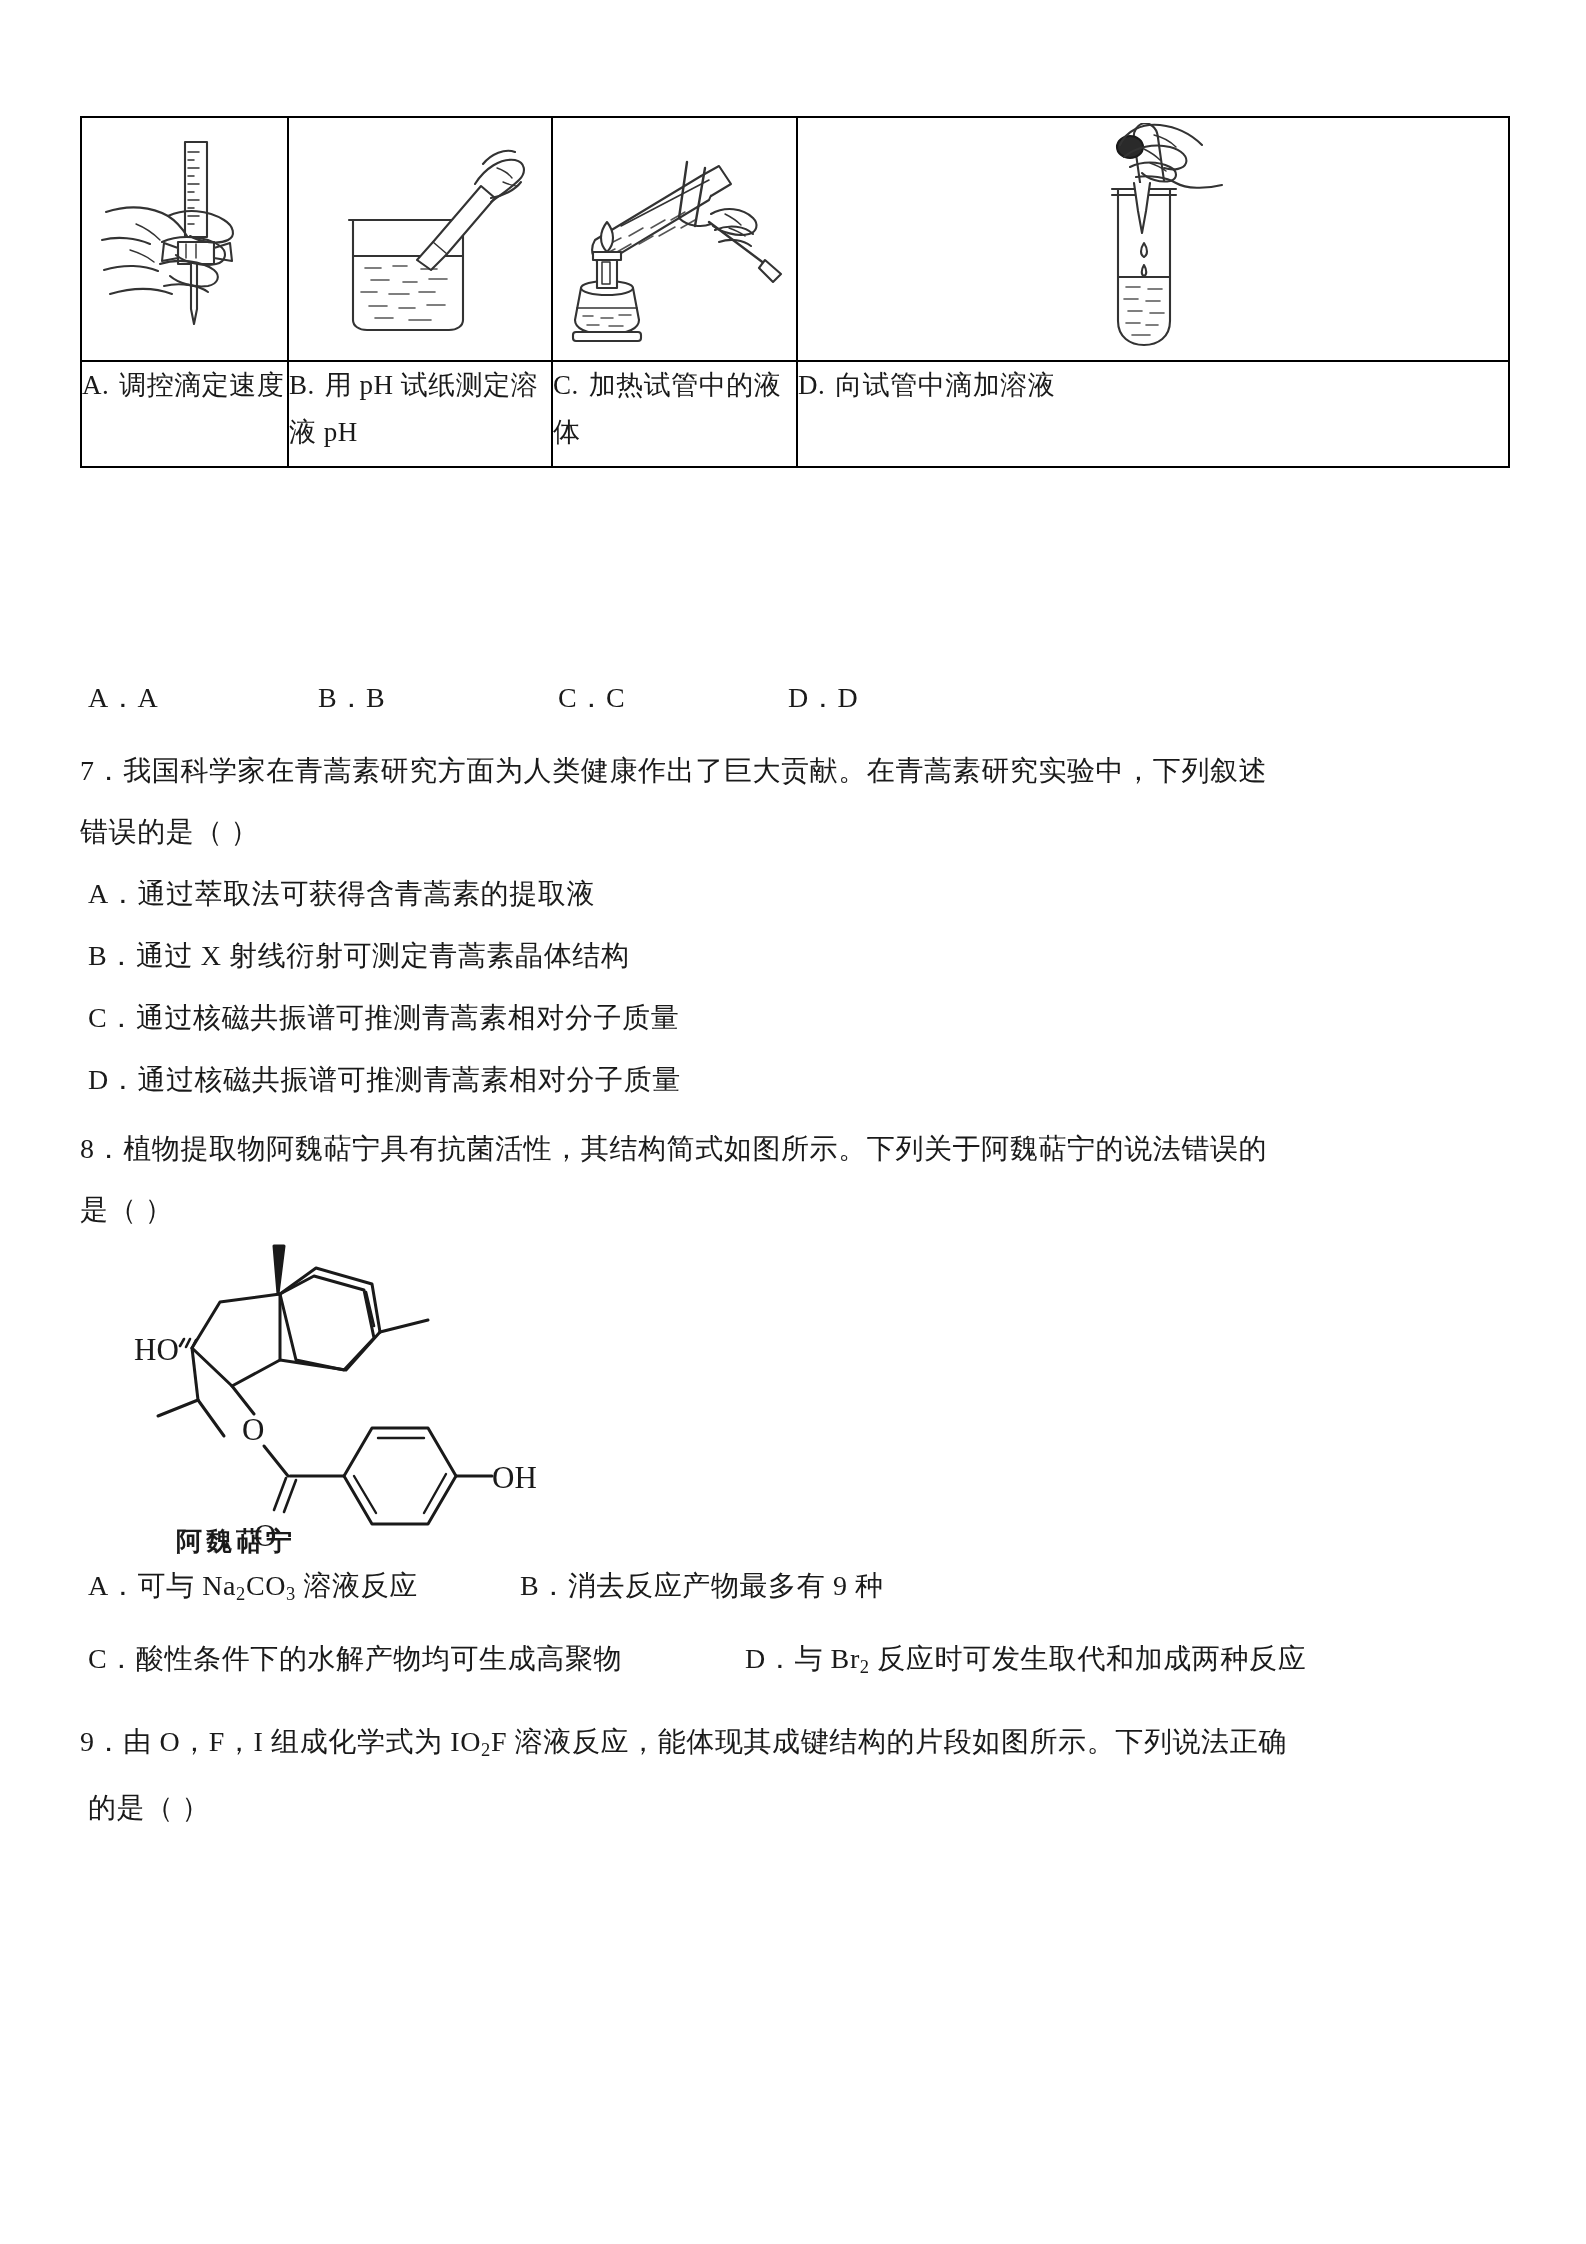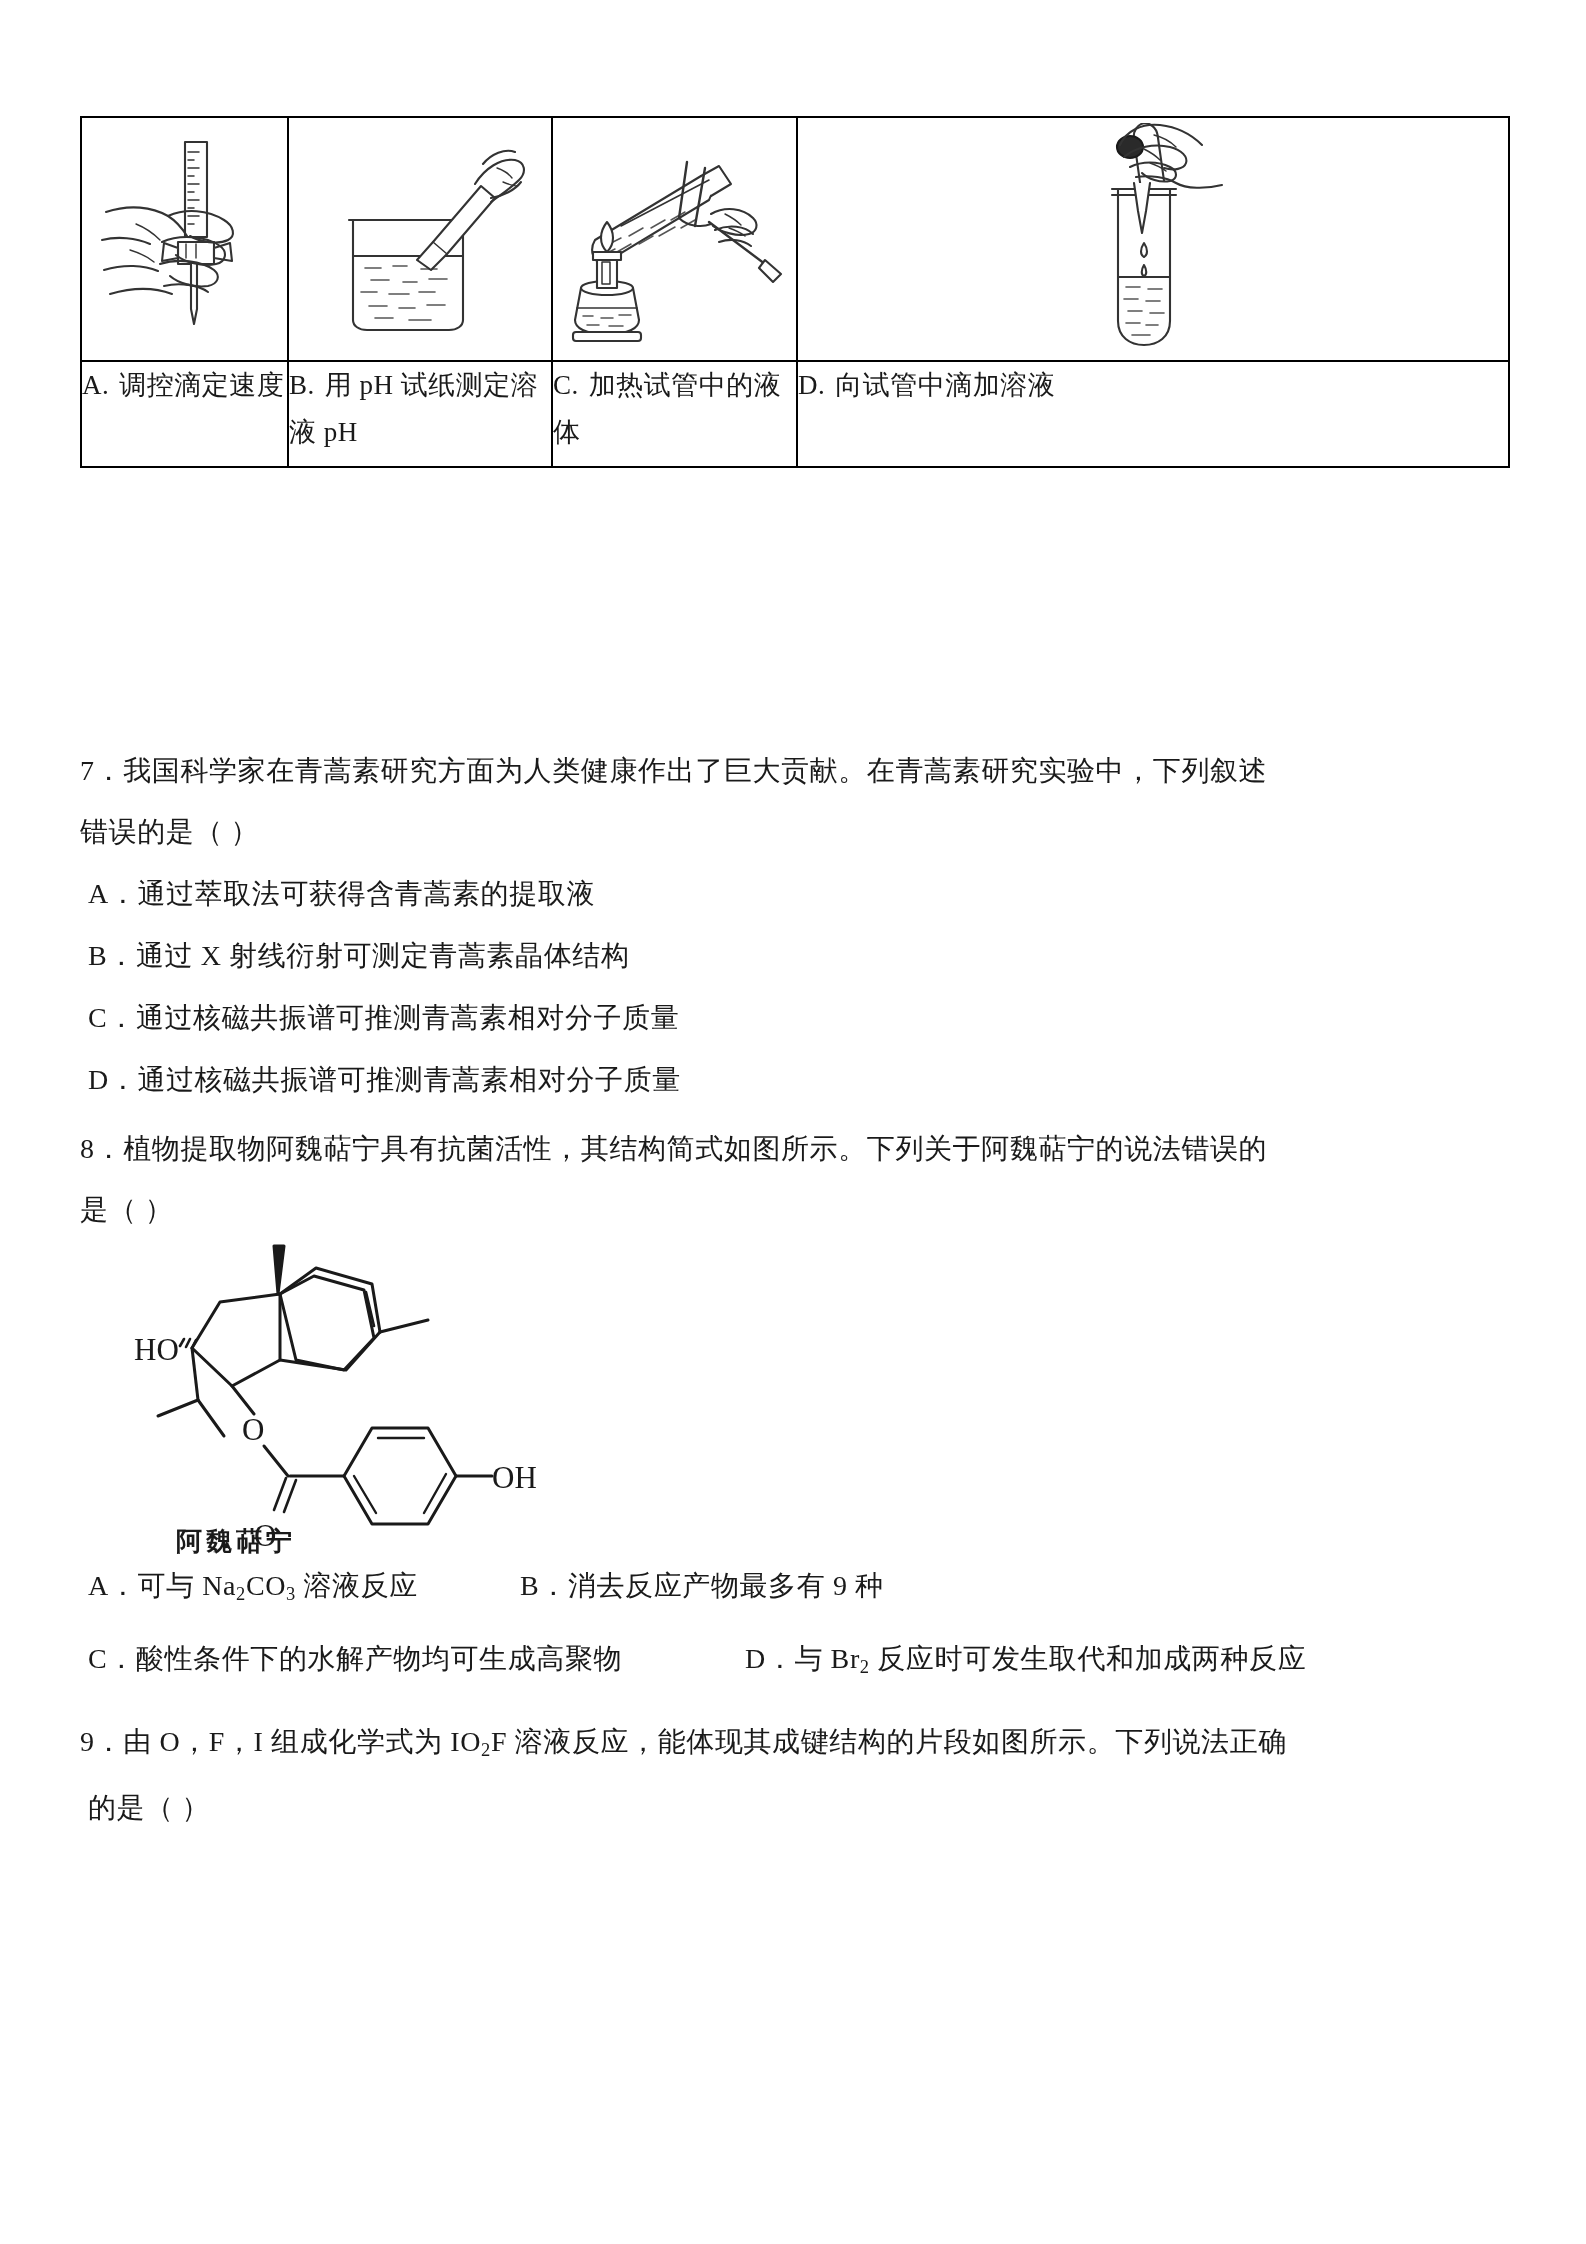--- a/index.html
+++ b/index.html
@@ -301,20 +301,23 @@
       <td class="cap-cell col-c">
         <span class="lbl">C.</span><span>加热试管中的液体</span>
       </td>
       <td class="cap-cell col-d">
         <span class="lbl">D.</span><span>向试管中滴加溶液</span>
       </td>
     </tr>
   </tbody>
     </table>
 
+  <div class="txt ansline" style="left:88px; top:684px;">
+    <span class="g1">A．A</span><span class="g2">B．B</span><span class="g3">C．C</span><span>D．D</span>
+  </div>
 
   <div class="txt" style="left:80px; top:757px;">7．我国科学家在青蒿素研究方面为人类健康作出了巨大贡献。在青蒿素研究实验中，下列叙述</div>
   <div class="txt" style="left:80px; top:818px;">错误的是（      ）</div>
 
   <div class="txt" style="left:88px; top:880px;">A．通过萃取法可获得含青蒿素的提取液</div>
   <div class="txt" style="left:88px; top:942px;">B．通过 X 射线衍射可测定青蒿素晶体结构</div>
   <div class="txt" style="left:88px; top:1004px;">C．通过核磁共振谱可推测青蒿素相对分子质量</div>
   <div class="txt" style="left:88px; top:1066px;">D．通过核磁共振谱可推测青蒿素相对分子质量</div>
 
   <div class="txt" style="left:80px; top:1135px;">8．植物提取物阿魏萜宁具有抗菌活性，其结构简式如图所示。下列关于阿魏萜宁的说法错误的</div>

